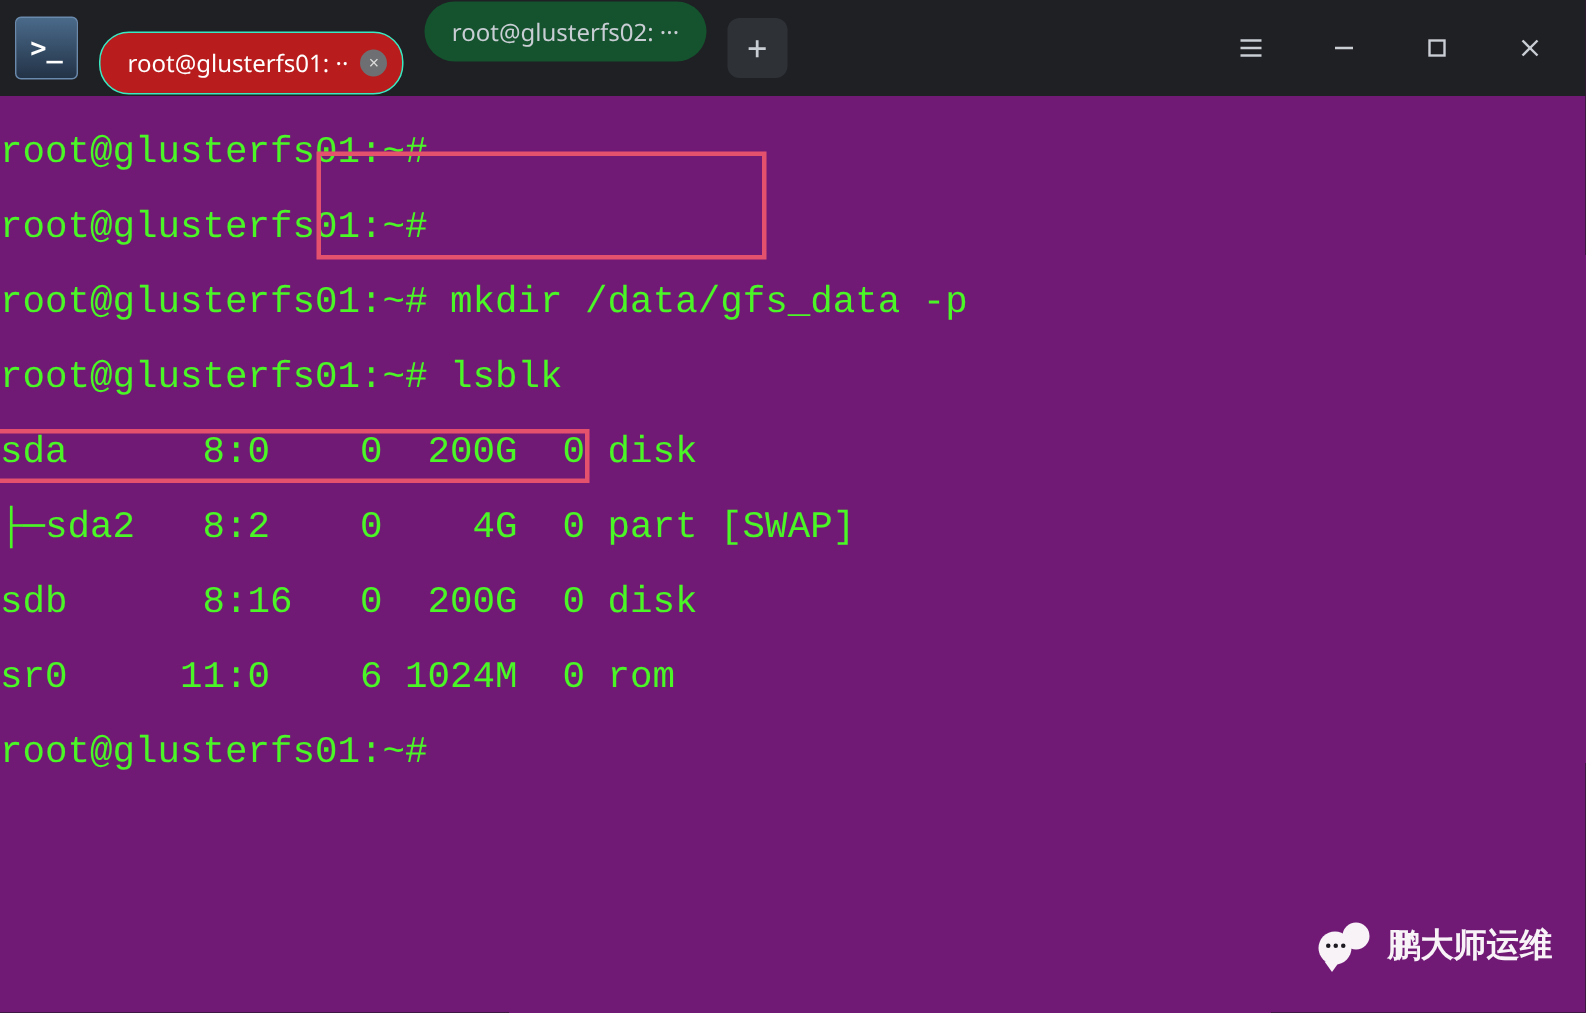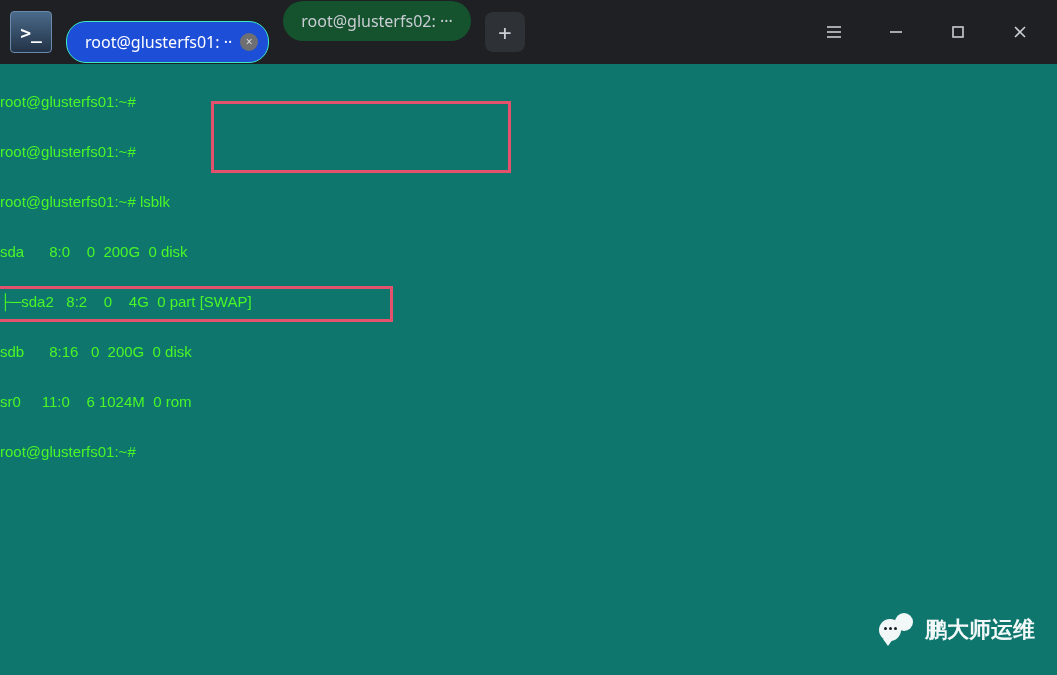--- a/index.html
+++ b/index.html
@@ -48,21 +48,21 @@
     padding: 0 18px 0 18px;
     font-family: system-ui, -apple-system, "Segoe UI", sans-serif;
     font-size: 16px;
     color: #c9cdd4;
     background: #14532d;
     white-space: nowrap;
     cursor: pointer;
     gap: 8px;
   }
   .tab.active {
-    background: #1d4ed8;
+    background: #b91c1c;
     color: #ffffff;
     border: 1px solid #3aeac3;
     padding-right: 10px;
     margin-top: 20px;
   }
   .tab-close {
     width: 18px;
     height: 18px;
     border-radius: 9px;
     background: #6e6f72;
@@ -106,45 +106,46 @@
   }
   .win-btn svg { width: 18px; height: 18px; stroke: #c9cdd4; }
 
   
   .terminal {
     position: absolute;
     left: 0;
     top: 64px;
     right: 0;
     bottom: 0;
-    background: #0f766e;
+    background: #701a75;
     color: #4af626;
-    font-size: 15px;
+    font-size: 25px;
     line-height: 25px;
     white-space: pre;
-    font-family: Liberation Sans, sans-serif;
+    font-family: Liberation Mono, monospace;
   }
   .term-line {
     height: 25px;
   }
   .green { color: #4af626; }
 
   
   .hl {
     position: absolute;
     border: 3px solid #e3516d;
     pointer-events: none;
   }
 
   
   .watermark {
     position: absolute;
     right: 22px;
     bottom: 30px;
     display: flex;
+    align-items: center;
     gap: 12px;
     color: #ffffff;
     font-family: system-ui, "PingFang SC", "Microsoft YaHei", sans-serif;
     font-size: 22px;
     font-weight: 600;
     opacity: 0.95;
   }
   .wm-icon {
     position: relative;
     width: 34px;
@@ -210,20 +211,21 @@
         <line x1="4" y1="4" x2="14" y2="14"></line>
           <line x1="14" y1="4" x2="4" y2="14"></line>
       </svg>
     </div>
   </div>
 </div>
 
 <div class="terminal">
 <div class="term-line"><span class="green">root@glusterfs01:~#</span> <span class="green"></span></div>
 <div class="term-line"><span class="green">root@glusterfs01:~#</span> <span class="green"></span></div>
+<div class="term-line"><span class="green">root@glusterfs01:~#</span> <span class="green">mkdir /data/gfs_data -p</span></div>
 <div class="term-line"><span class="green">root@glusterfs01:~#</span> <span class="green">lsblk</span></div>
 <div class="term-line green">sda      8:0    0  200G  0 disk </div>
 <div class="term-line green">├─sda2   8:2    0    4G  0 part [SWAP]</div>
 <div class="term-line green">sdb      8:16   0  200G  0 disk </div>
 <div class="term-line green">sr0     11:0    6 1024M  0 rom  </div>
 <div class="term-line"><span class="green">root@glusterfs01:~#</span> <span class="green"></span></div>
 
   
   <div class="hl" style="left:211px; top:37px; width:294px; height:66px;"></div>
   <div class="hl" style="left:-3px; top:222px; width:390px; height:30px;"></div>

